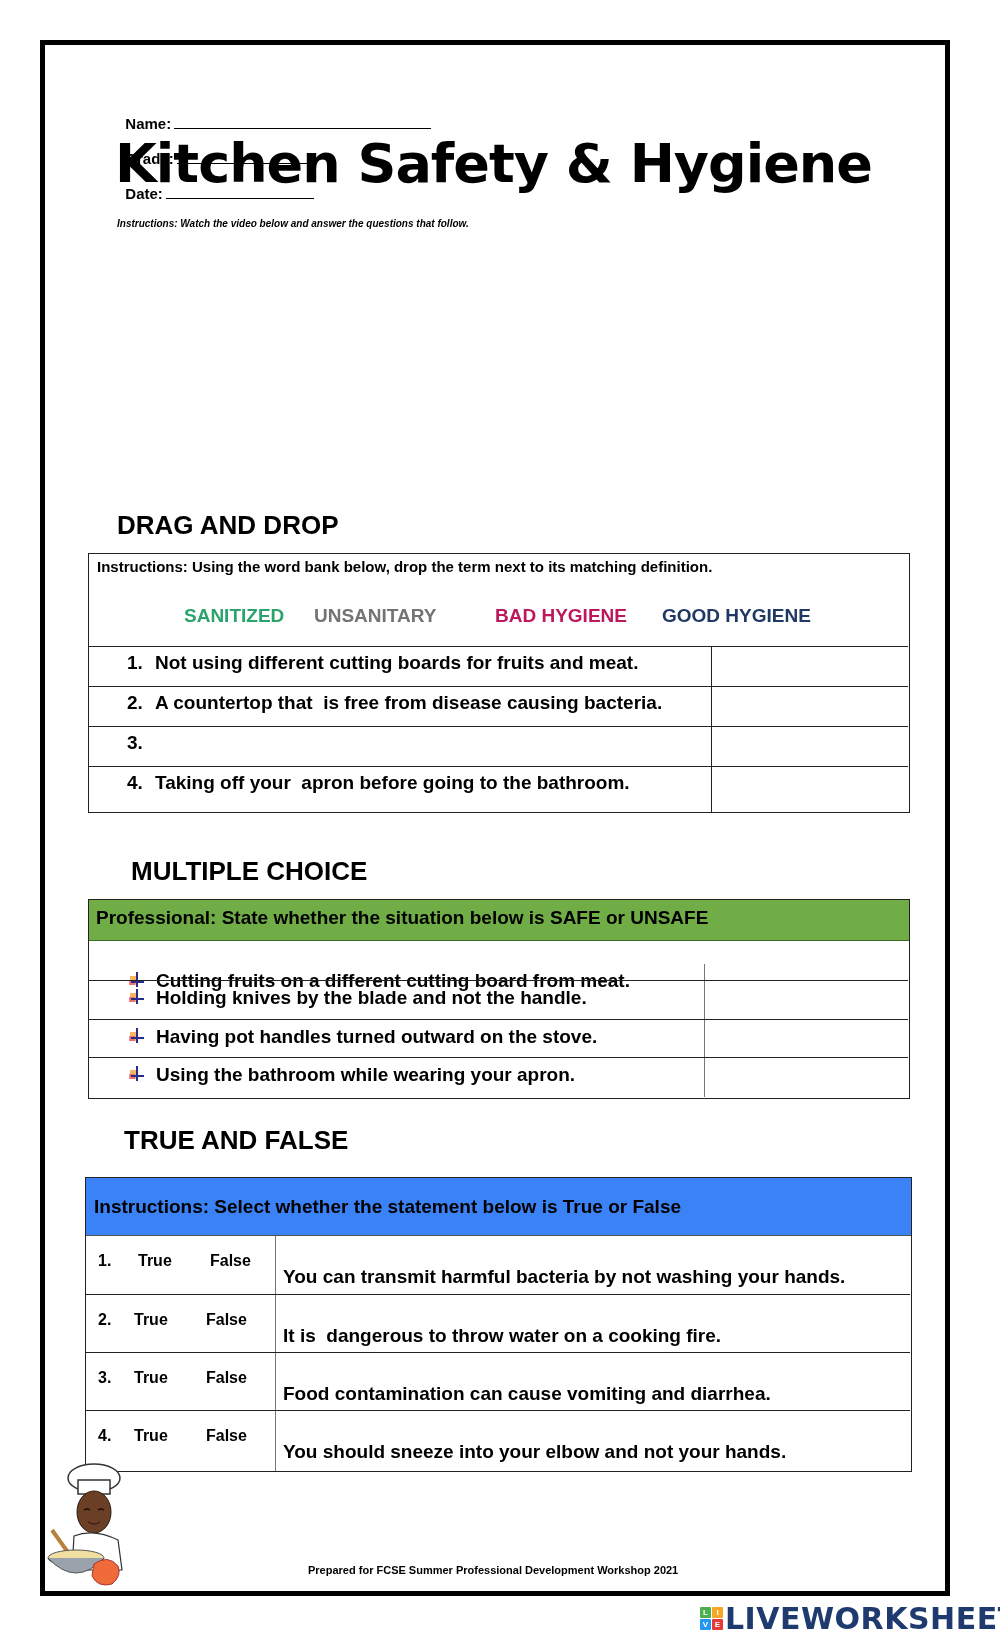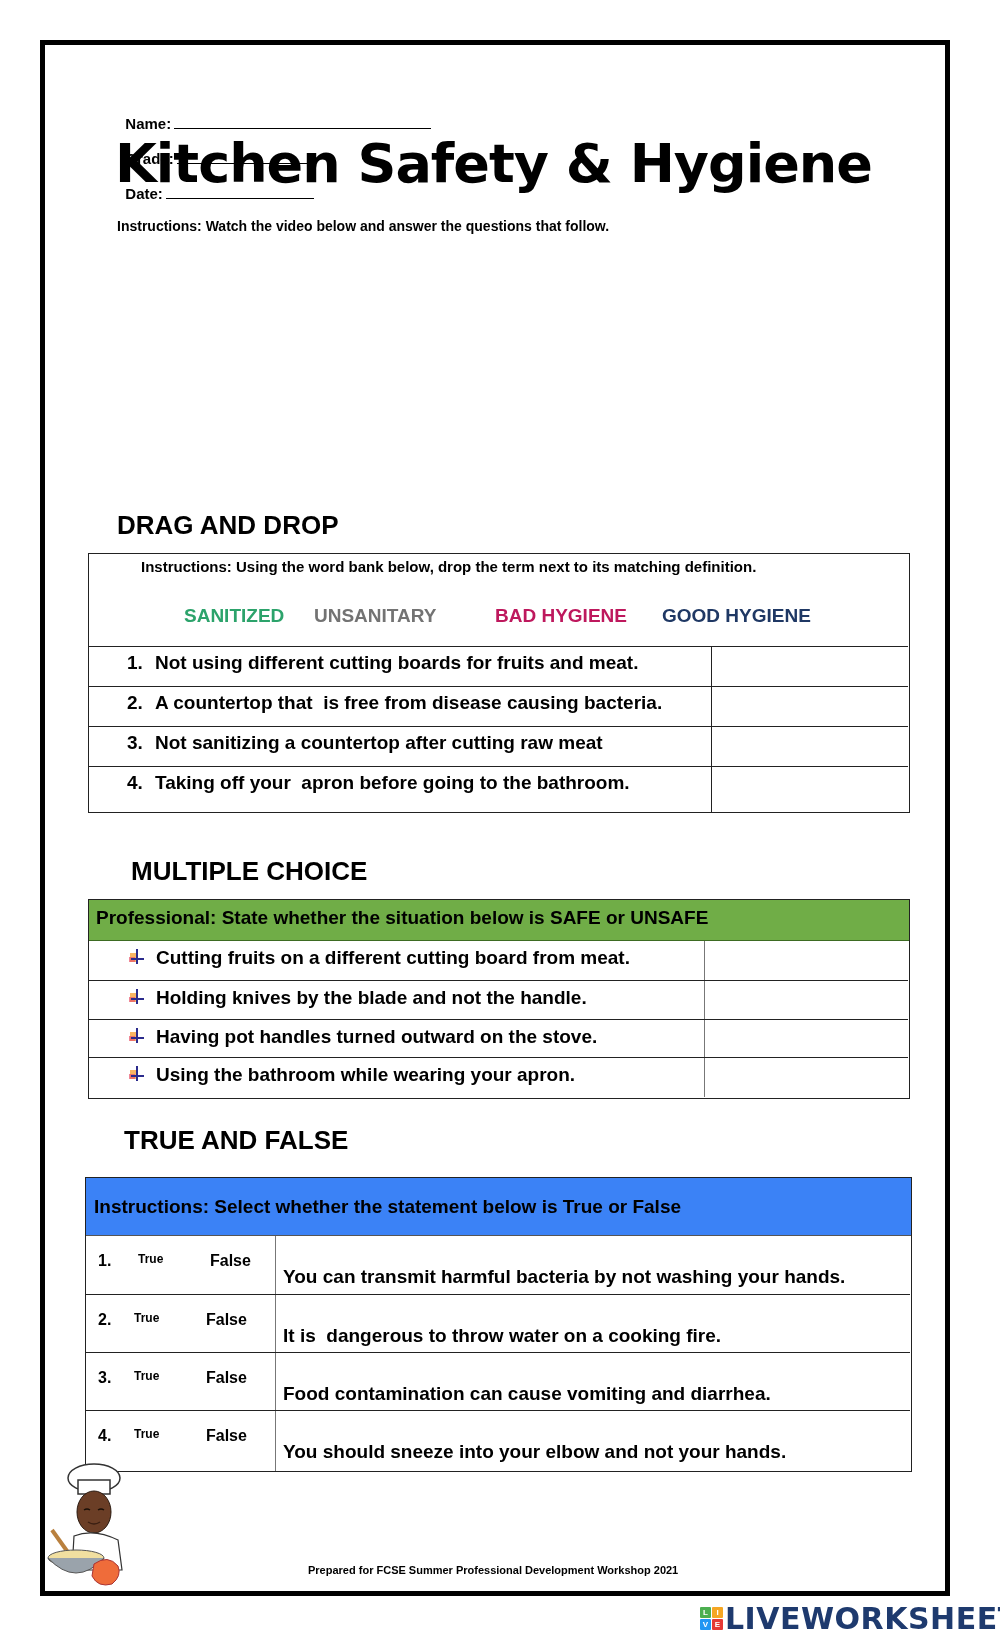--- a/index.html
+++ b/index.html
@@ -6,51 +6,51 @@
   body { width:1000px; height:1643px; position:relative; overflow:hidden;
          font-family:"Liberation Sans", "DejaVu Sans", sans-serif; color:#000; }
   .frame { position:absolute; left:40px; top:40px; width:910px; height:1556px;
            border:5px solid #000; box-sizing:border-box; background:#fff; }
   .abs { position:absolute; }
   .header-line { left:117px; top:97px; font-size:15px; font-weight:bold; white-space:pre; }
   .hdr-field { display:inline-block; }
   .hdr-blank { display:inline-block; border-bottom:1.5px solid #000; height:14px; vertical-align:baseline; margin-left:3px; }
   .title { left:115px; top:132px; font-size:54px; font-weight:bold;
            font-family:"DejaVu Sans", sans-serif; letter-spacing:-1px; }
-  .instr-top { left:117px; top:218px; font-size:14px; font-weight:bold; }
+  .instr-top { left:117px; top:218px; font-size:10px; font-weight:bold;font-style:italic; }
   .video-area { left:117px; top:245px; width:760px; height:250px; }
   .section-title { font-size:26px; font-weight:bold; }
 
   
   .dd-box { left:88px; top:553px; width:822px; height:260px; border:1.5px solid #222; box-sizing:border-box; }
-  .dd-instr { position:absolute; left:8px; top:4px; font-size:15px; font-weight:bold;margin-left:44px; }
+  .dd-instr { position:absolute; left:8px; top:4px; font-size:15px; font-weight:bold; }
   .wordbank { position:absolute; top:51px; font-size:19px; font-weight:bold; }
   .dd-row { position:absolute; left:0; width:819px; height:40px; border-top:1.5px solid #222; box-sizing:border-box; }
   .dd-num { position:absolute; left:38px; top:5px; font-size:19px; font-weight:bold; }
   .dd-text { position:absolute; left:66px; top:5px; font-size:19px; font-weight:bold; white-space:pre; }
   .dd-answer { position:absolute; left:622px; top:0; width:197px; height:100%; border-left:1.5px solid #222; box-sizing:border-box; }
 
   
   .mc-box { left:88px; top:899px; width:822px; height:200px; border:1.5px solid #222; box-sizing:border-box; }
   .mc-head { position:absolute; left:0; top:0; width:100%; height:41px; background:#70ad47; border-bottom:1.5px solid #3d6b22; box-sizing:border-box; }
   .mc-head-text { position:absolute; left:7px; top:7px; font-size:19px; font-weight:bold; }
   .mc-row { position:absolute; left:0; width:819px; height:39px; box-sizing:border-box; border-top:1.5px solid #222; }
-  .mc-row.first { border-top:none; }
+  .mc-row.first { border-top:none;margin-top:23px; }
   .bullet { position:absolute; left:38px; top:6px; width:20px; height:20px; }
   .mc-text { position:absolute; left:67px; top:6px; font-size:19px; font-weight:bold; }
   .mc-answer { position:absolute; left:615px; top:0; width:204px; height:100%; border-left:1.5px solid #777; box-sizing:border-box; }
 
   
   .tf-box { left:85px; top:1177px; width:827px; height:295px; border:1.5px solid #222; box-sizing:border-box; }
   .tf-head { position:absolute; left:0; top:0; width:100%; height:58px; background:#ffc000; border-bottom:1.5px solid #555; box-sizing:border-box; }
   .tf-head-text { position:absolute; left:8px; top:18px; font-size:19px; font-weight:bold; }
   .tf-row { position:absolute; left:0; width:824px; height:58px; box-sizing:border-box; border-top:1.5px solid #222; }
   .tf-row.first { border-top:none; }
   .tf-num { position:absolute; left:12px; top:16px; font-size:16px; font-weight:bold; }
-  .tf-true { position:absolute; left:48px; top:16px; font-size:12px; font-weight:bold; cursor:pointer; }
+  .tf-true { position:absolute; left:48px; top:16px; font-size:16px; font-weight:bold; cursor:pointer; }
   .tf-false { position:absolute; left:120px; top:16px; font-size:16px; font-weight:bold; cursor:pointer; }
   .tf-text { position:absolute; left:197px; top:30px; font-size:19px; font-weight:bold; white-space:pre; }
   .tf-divider { position:absolute; left:189px; top:0; height:100%; border-left:1.5px solid #777; }
 
   .chef { left:44px; top:1458px; width:90px; height:130px; }
   .footer { left:308px; top:1564px; font-size:11px; font-weight:bold; }
   .brand { left:700px; top:1600px; height:36px; display:flex; align-items:center; }
   .brand-grid { display:grid; grid-template-columns:11px 11px; grid-template-rows:11px 11px; gap:1px; margin-right:2px; }
   .brand-grid span { font-size:8px; font-weight:bold; color:#fff; display:flex; align-items:center; justify-content:center; border-radius:1px; }
   .brand-text { font-size:30px; font-weight:bold; color:#1e3a6e; letter-spacing:0.5px; font-family:"DejaVu Sans", sans-serif; }
@@ -85,21 +85,20 @@
     <span class="dd-text">Not using different cutting boards for fruits and meat.</span>
     <div class="dd-answer"></div>
   </div>
   <div class="dd-row" style="top:132px;">
     <span class="dd-num">2.</span>
     <span class="dd-text">A countertop that  is free from disease causing bacteria.</span>
     <div class="dd-answer"></div>
   </div>
   <div class="dd-row" style="top:172px;">
     <span class="dd-num">3.</span>
-    <span class="dd-text">Not sanitizing a countertop after cutting raw meat</span>
     <div class="dd-answer"></div>
   </div>
   <div class="dd-row" style="top:212px; height:46px;">
     <span class="dd-num">4.</span>
     <span class="dd-text">Taking off your  apron before going to the bathroom.</span>
     <div class="dd-answer"></div>
   </div>
 </div>
 
 <div class="abs section-title" style="left:131px; top:856px;">MULTIPLE CHOICE</div>

